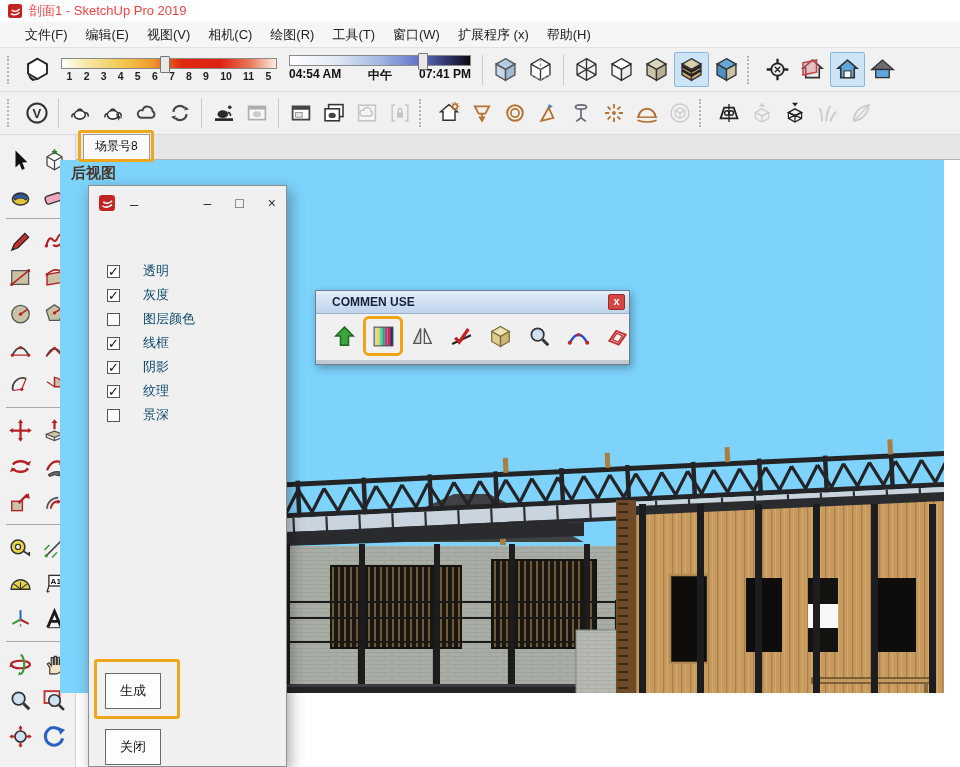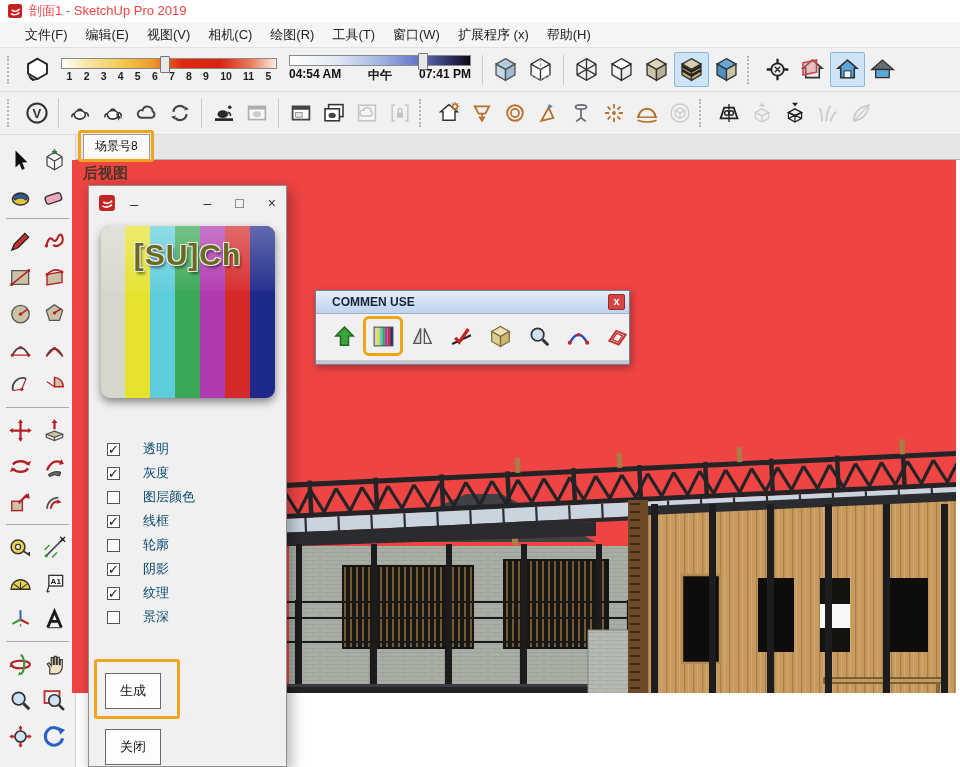--- a/index.html
+++ b/index.html
@@ -42,21 +42,21 @@
   .scenetab{margin-left:7px;background:#fafafa;border:1px solid #9a9a9a;border-bottom:none;
             font-size:12px;color:#111;padding:3px 11px 4px 11px}
   
   .palette{position:absolute;left:0;top:135px;width:76px;height:632px;background:#f1f1f1;
            border-right:1px solid #d4d4d4;box-sizing:border-box;padding-top:7px;overflow:hidden}
   .pal-row{display:flex;justify-content:space-around;padding:0 4px;height:36px;align-items:center}
   .tool{width:32px;height:32px;display:flex;align-items:center;justify-content:center;cursor:default}
   .tool svg{width:25px;height:25px}
   .pal-div{height:1px;background:#a8a8a8;margin:4px 6px}
   
-  .viewport{position:absolute;left:72px;top:160px;width:884px;height:533px;background:#ef4444;overflow:hidden}
+  .viewport{position:absolute;left:60px;top:160px;width:884px;height:533px;background:#7dd3fc;overflow:hidden}
   .scene-label{position:absolute;left:11px;top:4px;font-size:15px;font-weight:bold;color:#4a3628;z-index:5}
   #model{position:absolute;left:0;top:0;width:884px;height:607px}
   
   .dialog{position:absolute;left:88px;top:185px;width:199px;height:582px;background:#f0f0f0;
           border:1px solid #8f8f8f;box-shadow:3px 5px 14px rgba(0,0,0,.35);z-index:20;box-sizing:border-box}
   .dlg-title{height:34px;display:flex;align-items:center;padding:0 10px;box-sizing:border-box}
   .dlg-title .appicon{width:17px;height:17px}
   .dlg-dash{font-size:15px;color:#333;margin-left:14px}
   .dlg-btns{margin-left:auto;display:flex;gap:24px;font-size:14px;color:#333}
   .dlg-btns span{cursor:default}
@@ -811,54 +811,38 @@
       <rect width="15" height="15" rx="3" fill="#c52222"></rect>
       <path d="M3.2,10.2 q4.5,3 9,-1.2 M4,6.6 q4.5,3 8.4,-1.2" stroke="#fff" stroke-width="1.5" fill="none"></path>
     </svg>
     <span class="dlg-dash">–</span>
     <div class="dlg-btns">
       <span>–</span>
       <span>□</span>
       <span>×</span>
     </div>
   </div>
-  <div class="logo" id="logo">
-    <div class="bar7" style="background: rgb(214, 214, 204);"></div>
-      <div class="bar7" style="background: rgb(230, 226, 46);"></div>
-      <div class="bar7" style="background: rgb(94, 205, 219);"></div>
-      <div class="bar7" style="background: rgb(58, 168, 84);"></div>
-      <div class="bar7" style="background: rgb(176, 58, 176);"></div>
-      <div class="bar7" style="background: rgb(214, 42, 42);"></div>
-      <div class="bar7" style="background: rgb(30, 42, 138);"></div>
-
-  <div class="logo-gloss"></div>
-      <div class="logo-text">[SU]Ch</div>
-    </div>
   <div class="cb-list">
       <div class="cb-row">
         <span class="cb">✓</span>
         <span class="cb-label">透明</span>
       </div>
       <div class="cb-row">
         <span class="cb">✓</span>
         <span class="cb-label">灰度</span>
       </div>
       <div class="cb-row">
         <span class="cb"></span>
         <span class="cb-label">图层颜色</span>
       </div>
       <div class="cb-row">
         <span class="cb">✓</span>
         <span class="cb-label">线框</span>
       </div>
       <div class="cb-row">
-        <span class="cb"></span>
-        <span class="cb-label">轮廓</span>
-      </div>
-      <div class="cb-row">
         <span class="cb">✓</span>
         <span class="cb-label">阴影</span>
       </div>
       <div class="cb-row">
         <span class="cb">✓</span>
         <span class="cb-label">纹理</span>
       </div>
       <div class="cb-row">
         <span class="cb"></span>
         <span class="cb-label">景深</span>

